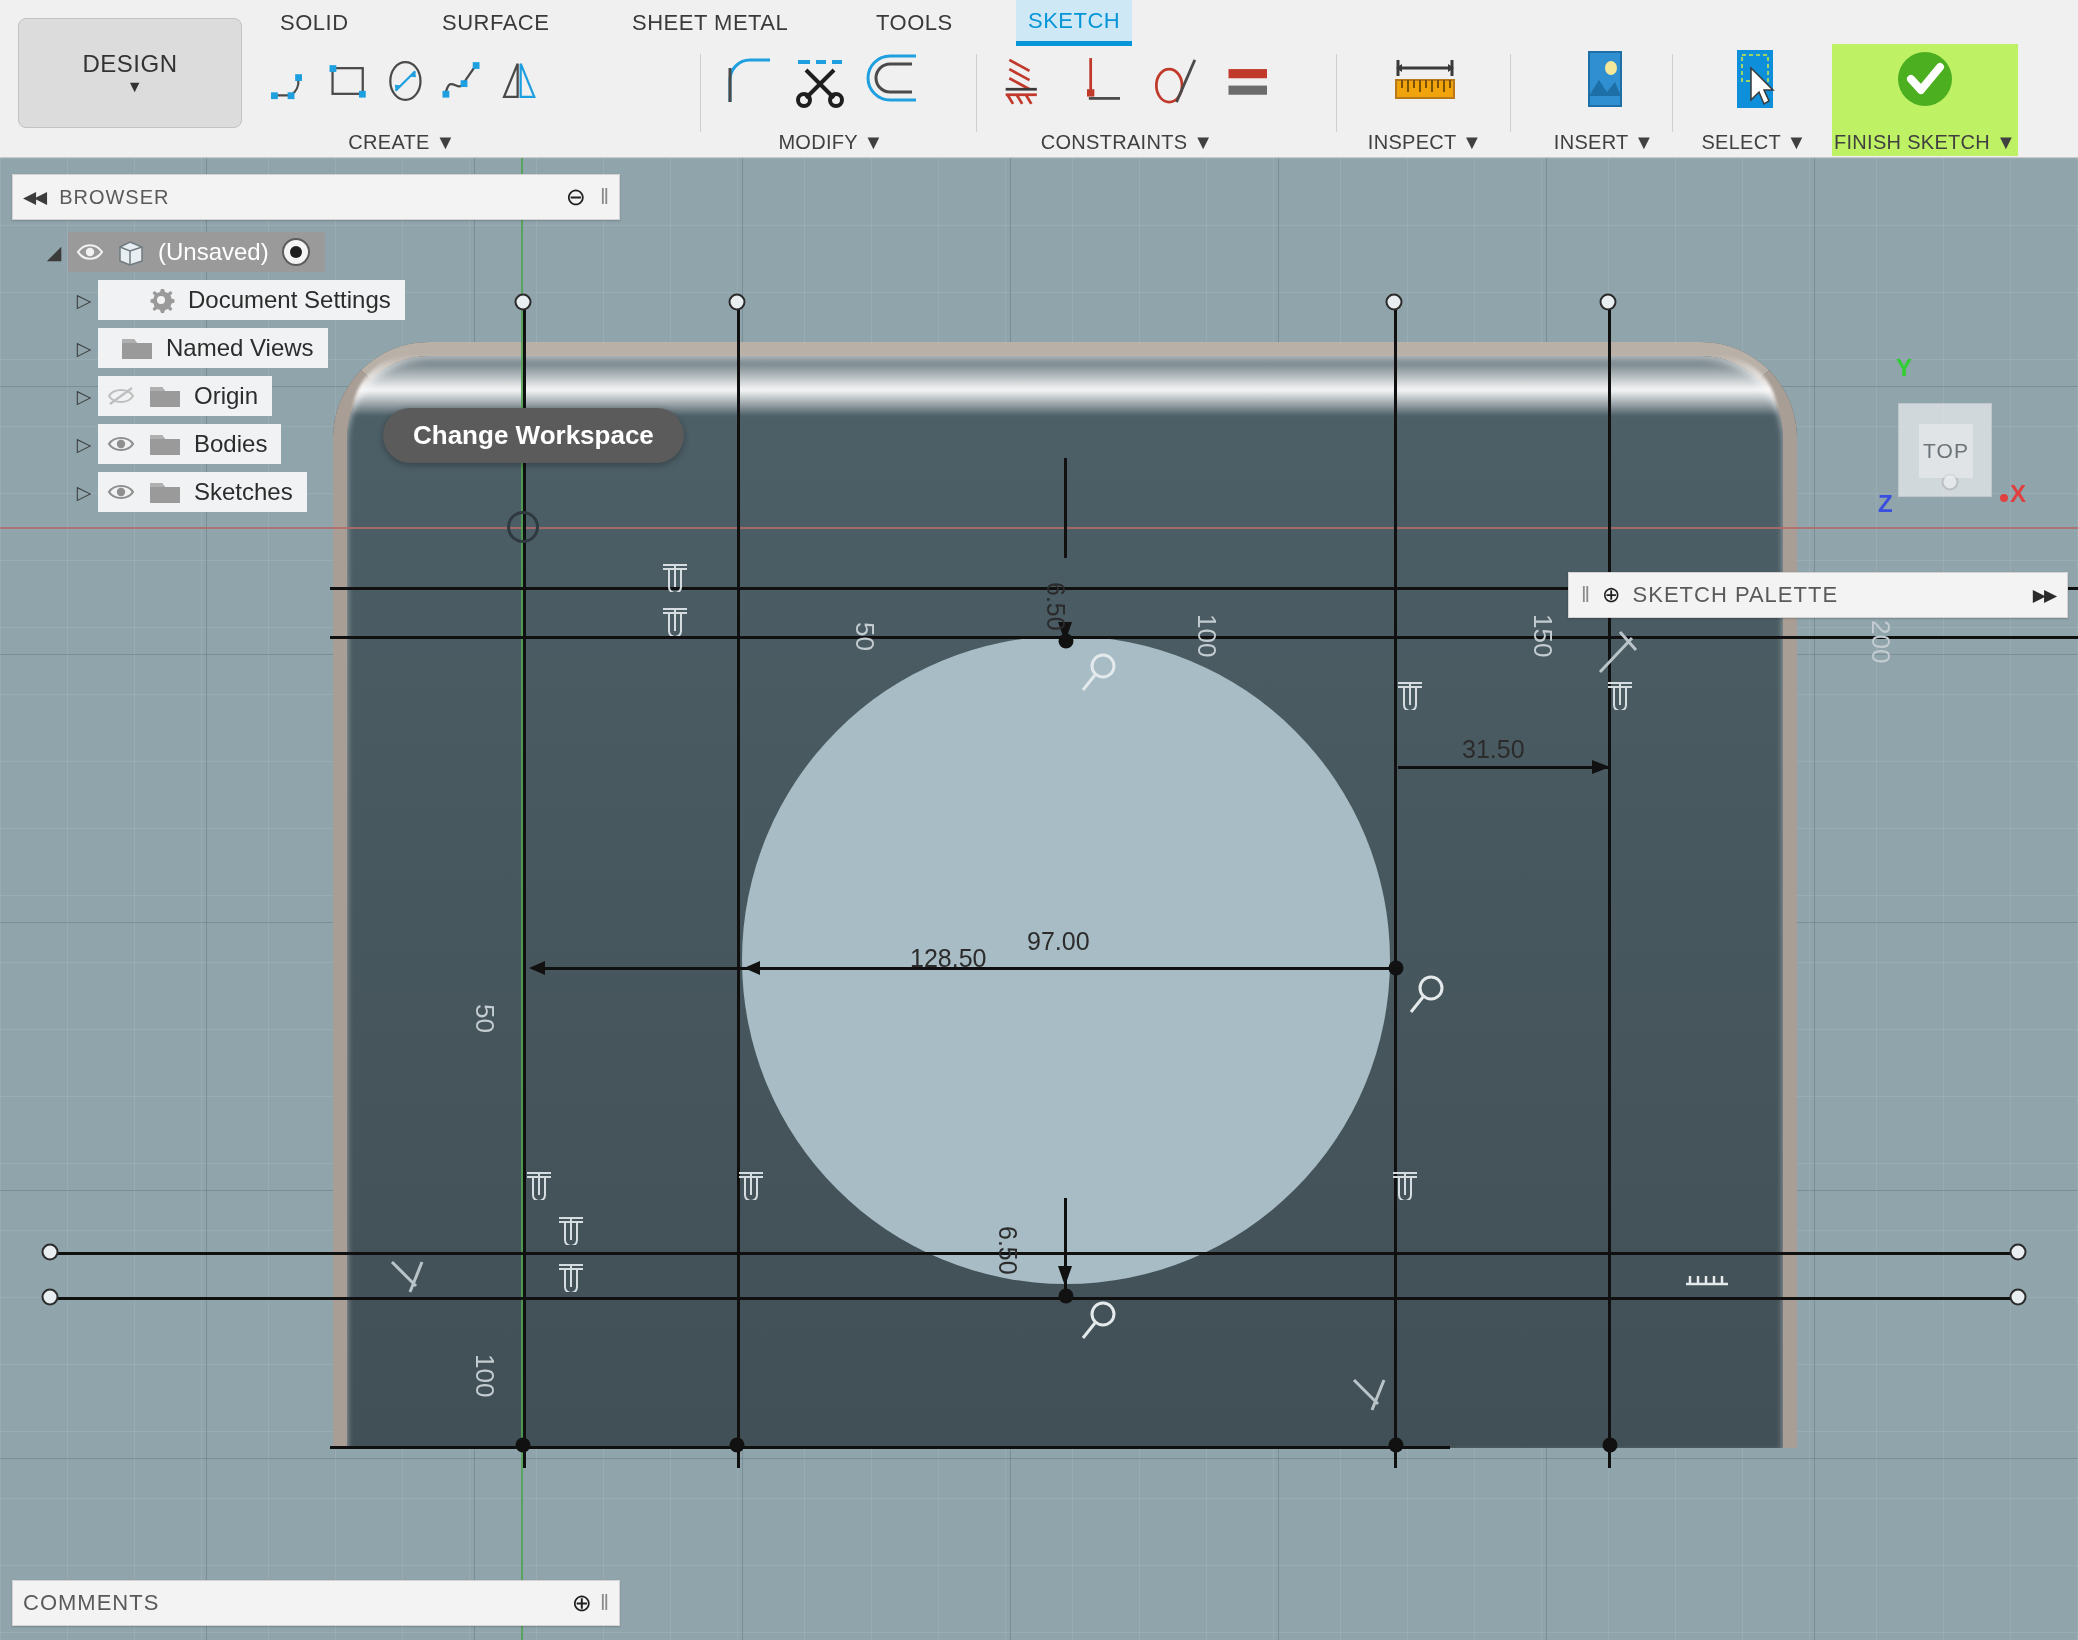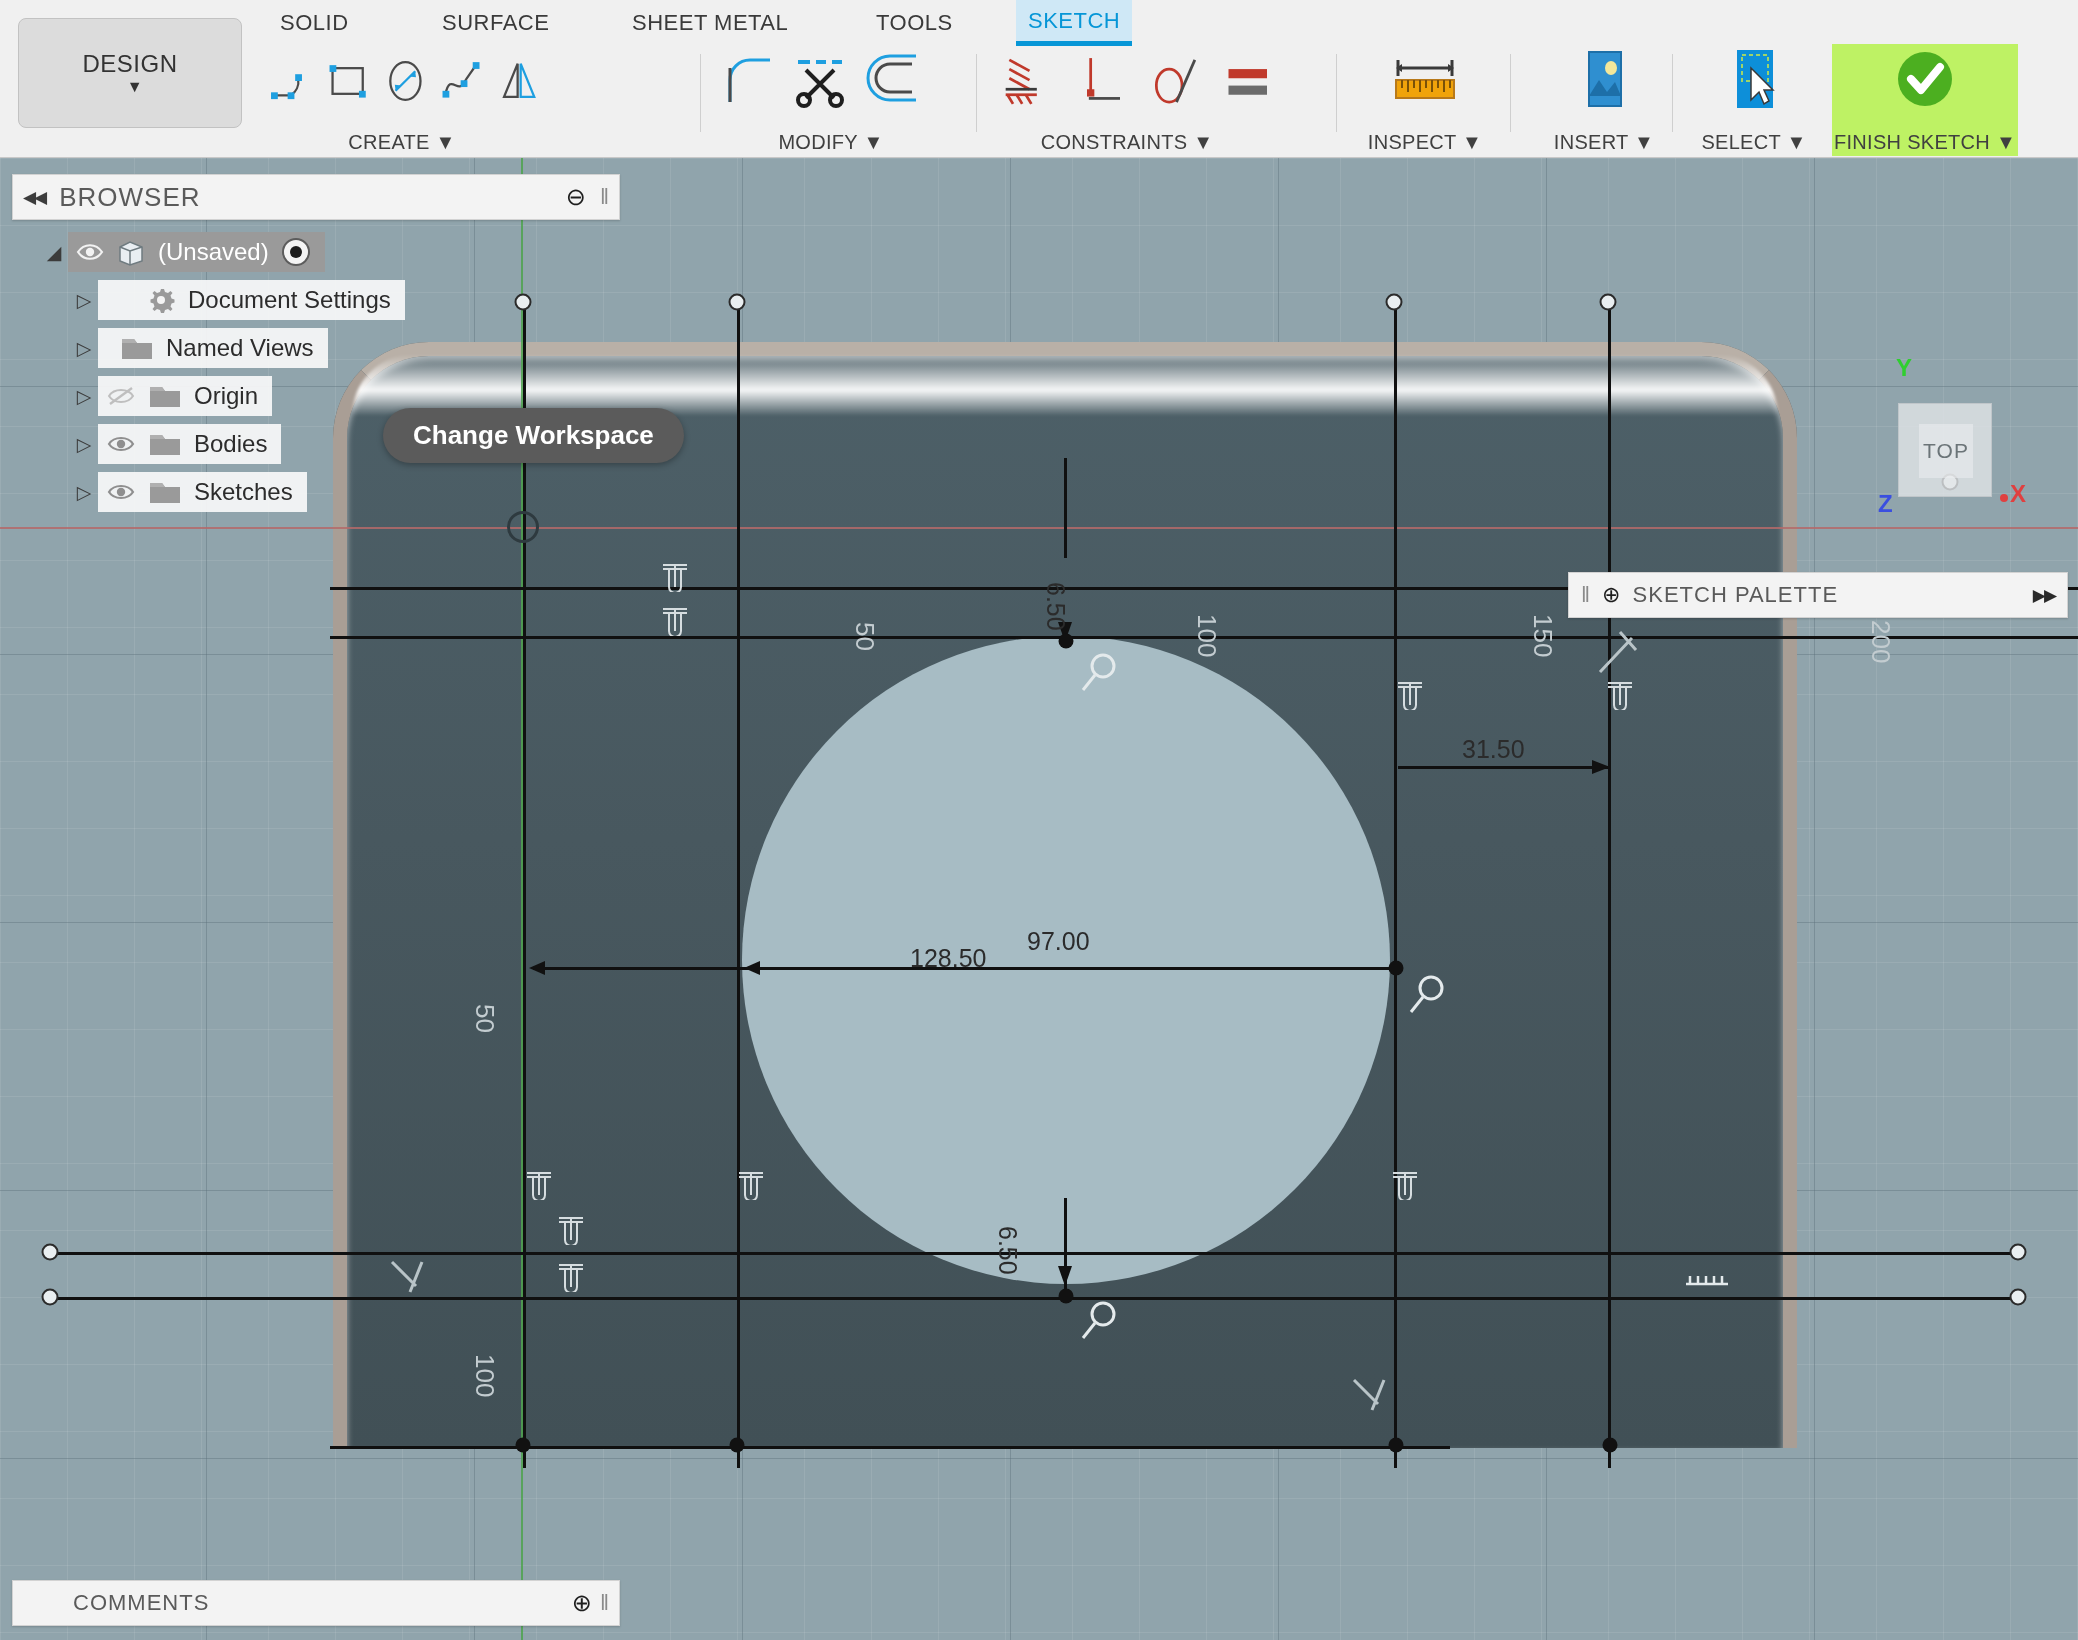--- a/index.html
+++ b/index.html
@@ -141,21 +141,21 @@
     border: 3px solid #2e3a3f; transform: translate(-50%,-50%);
   }
 
   
   .browser-header {
     position: absolute; left: 12px; top: 16px; width: 608px; height: 46px;
     background: #f3f3f3; border: 1px solid #d2d2d2;
     display: flex; align-items: center; gap: 14px; padding: 0 10px;
     box-shadow: 0 1px 2px rgba(0,0,0,.18);
   }
-  .browser-title { font-size: 26px; color: #5a5a5a; letter-spacing: 1px; }
+  .browser-title { font-size: 20px; color: #5a5a5a; letter-spacing: 1px; }
   .tree { position: absolute; left: 40px; top: 72px; width: 580px; }
   .tree-row {
     position: relative; display: flex; align-items: center; height: 44px;
     margin-bottom: 4px;
   }
   .tri {
     width: 28px; text-align: center; font-size: 19px; color: #3b3b3b;
     flex: 0 0 28px;
   }
   .row-chip {
@@ -183,21 +183,21 @@
   }
   .sp-title { font-size: 22px; color: #5a5a5a; letter-spacing: 1px; }
 
   
   .comments {
     position: absolute; left: 12px; top: 1422px; width: 608px; height: 46px;
     background: #f3f3f3; border: 1px solid #d2d2d2;
     display: flex; align-items: center; padding: 0 10px;
     box-shadow: 0 1px 2px rgba(0,0,0,.18);
   }
-  .comments-title { font-size: 22px; color: #5a5a5a; letter-spacing: 1px; margin-left: 50px; }
+  .comments-title { font-size: 22px; color: #5a5a5a; letter-spacing: 1px; }
 
   
   .viewcube {
     position: absolute; left: 1898px; top: 245px; width: 94px; height: 94px;
     background: rgba(225,229,231,.80); border: 1px solid rgba(190,196,200,.9);
   }
   .viewcube-inner {
     position: absolute; left: 20px; top: 20px; width: 54px; height: 54px;
     background: rgba(236,239,241,.55);
     display: flex; align-items: center; justify-content: center;

